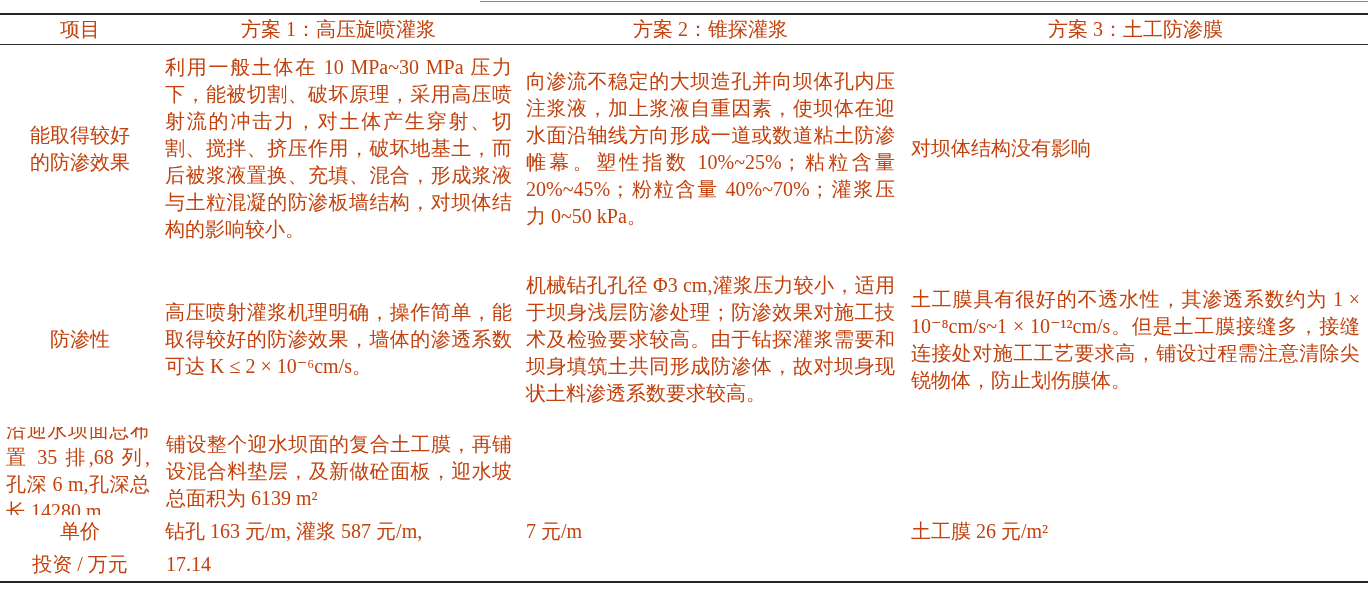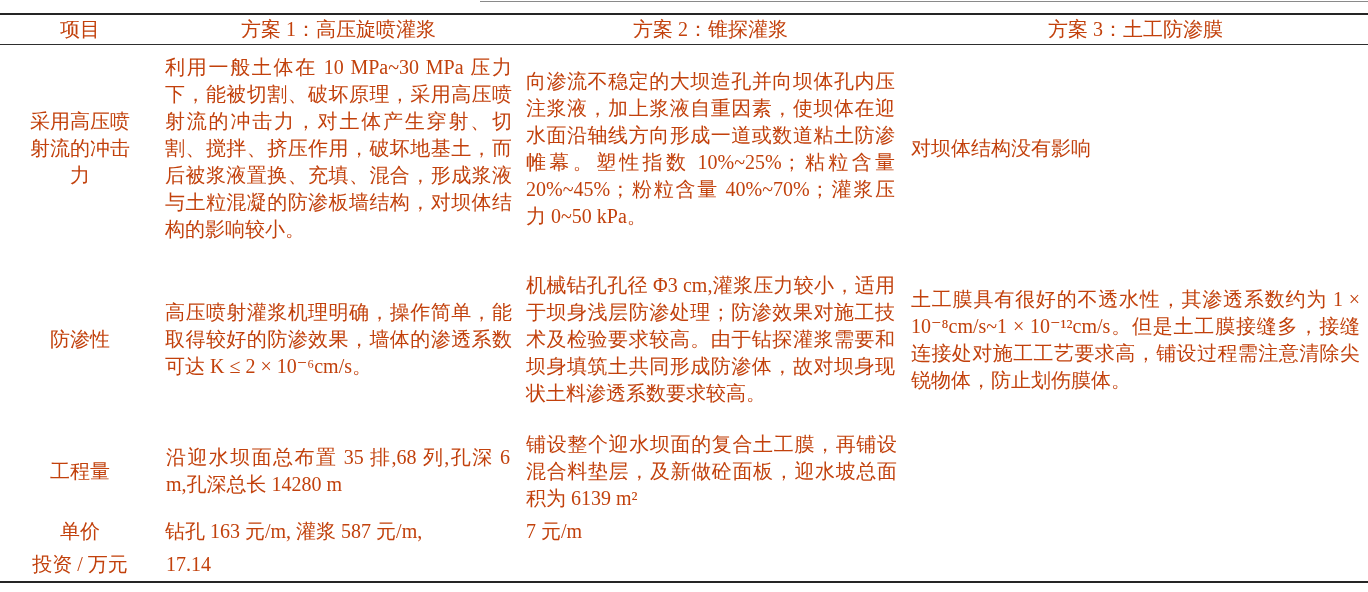--- a/index.html
+++ b/index.html
@@ -80,43 +80,43 @@
   <div class="tbl">
 
     <div class="tr head">
       <div class="td c0 head-cell">项目</div>
       <div class="td c1 head-cell">方案 1：高压旋喷灌浆</div>
       <div class="td c2 head-cell">方案 2：锥探灌浆</div>
       <div class="td c3 head-cell">方案 3：土工防渗膜</div>
     </div>
 
     <div class="tr r0">
-      <div class="td c0 label-cell">采用高压喷射流的冲击力</div>
+      <div class="td c0 label-cell">能取得较好的防渗效果</div>
       <div class="td c1 txt-just">利用一般土体在 10 MPa~30 MPa 压力下，能被切割、破坏原理，采用高压喷射流的冲击力，对土体产生穿射、切割、搅拌、挤压作用，破坏地基土，而后被浆液置换、充填、混合，形成浆液与土粒混凝的防渗板墙结构，对坝体结构的影响较小。</div>
       <div class="td c2 txt-just">向渗流不稳定的大坝造孔并向坝体孔内压注浆液，加上浆液自重因素，使坝体在迎水面沿轴线方向形成一道或数道粘土防渗帷幕。塑性指数 10%~25%；粘粒含量 20%~45%；粉粒含量 40%~70%；灌浆压力 0~50 kPa。</div>
       <div class="td c3 txt-center">对坝体结构没有影响</div>
     </div>
 
     <div class="tr r1">
       <div class="td c0 label-cell">防渗性</div>
       <div class="td c1 txt-just">高压喷射灌浆机理明确，操作简单，能取得较好的防渗效果，墙体的渗透系数可达 K ≤ 2 × 10⁻⁶cm/s。</div>
       <div class="td c2 txt-just">机械钻孔孔径 Φ3 cm,灌浆压力较小，适用于坝身浅层防渗处理；防渗效果对施工技术及检验要求较高。由于钻探灌浆需要和坝身填筑土共同形成防渗体，故对坝身现状土料渗透系数要求较高。</div>
       <div class="td c3 txt-just">土工膜具有很好的不透水性，其渗透系数约为 1 × 10⁻⁸cm/s~1 × 10⁻¹²cm/s。但是土工膜接缝多，接缝连接处对施工工艺要求高，铺设过程需注意清除尖锐物体，防止划伤膜体。</div>
     </div>
 
     <div class="tr r2">
-      <div class="td c0 label-cell">工程量</div>
       <div class="td c2 txt-just">沿迎水坝面总布置 35 排,68 列,孔深 6 m,孔深总长 14280 m</div>
       <div class="td c3 txt-just">铺设整个迎水坝面的复合土工膜，再铺设混合料垫层，及新做砼面板，迎水坡总面积为 6139 m²</div>
     </div>
 
     <div class="tr r3">
       <div class="td c0 label-cell">单价</div>
       <div class="td c1 txt-center">钻孔 163 元/m, 灌浆 587 元/m,</div>
       <div class="td c2 txt-center">7 元/m</div>
+      <div class="td c3 txt-center">土工膜 26 元/m²</div>
     </div>
 
     <div class="tr r4">
       <div class="td c0 label-cell">投资 / 万元</div>
       <div class="td c2 txt-center">17.14</div>
     </div>
 
   </div>
 </div>
 

